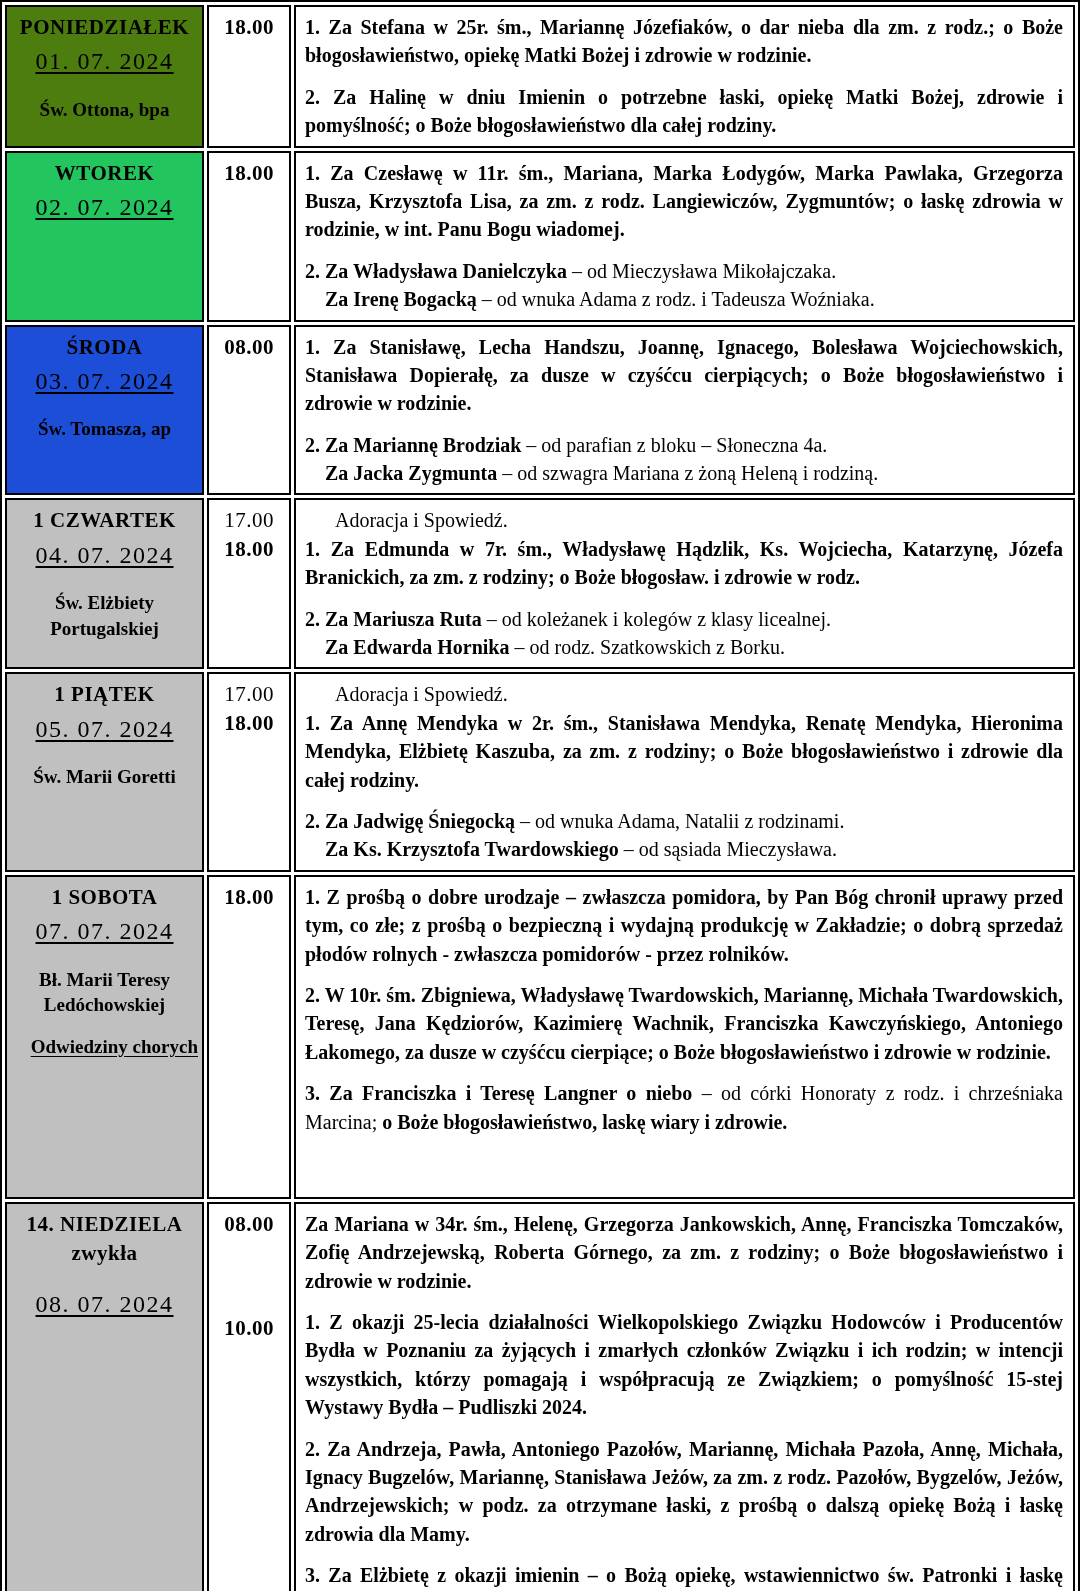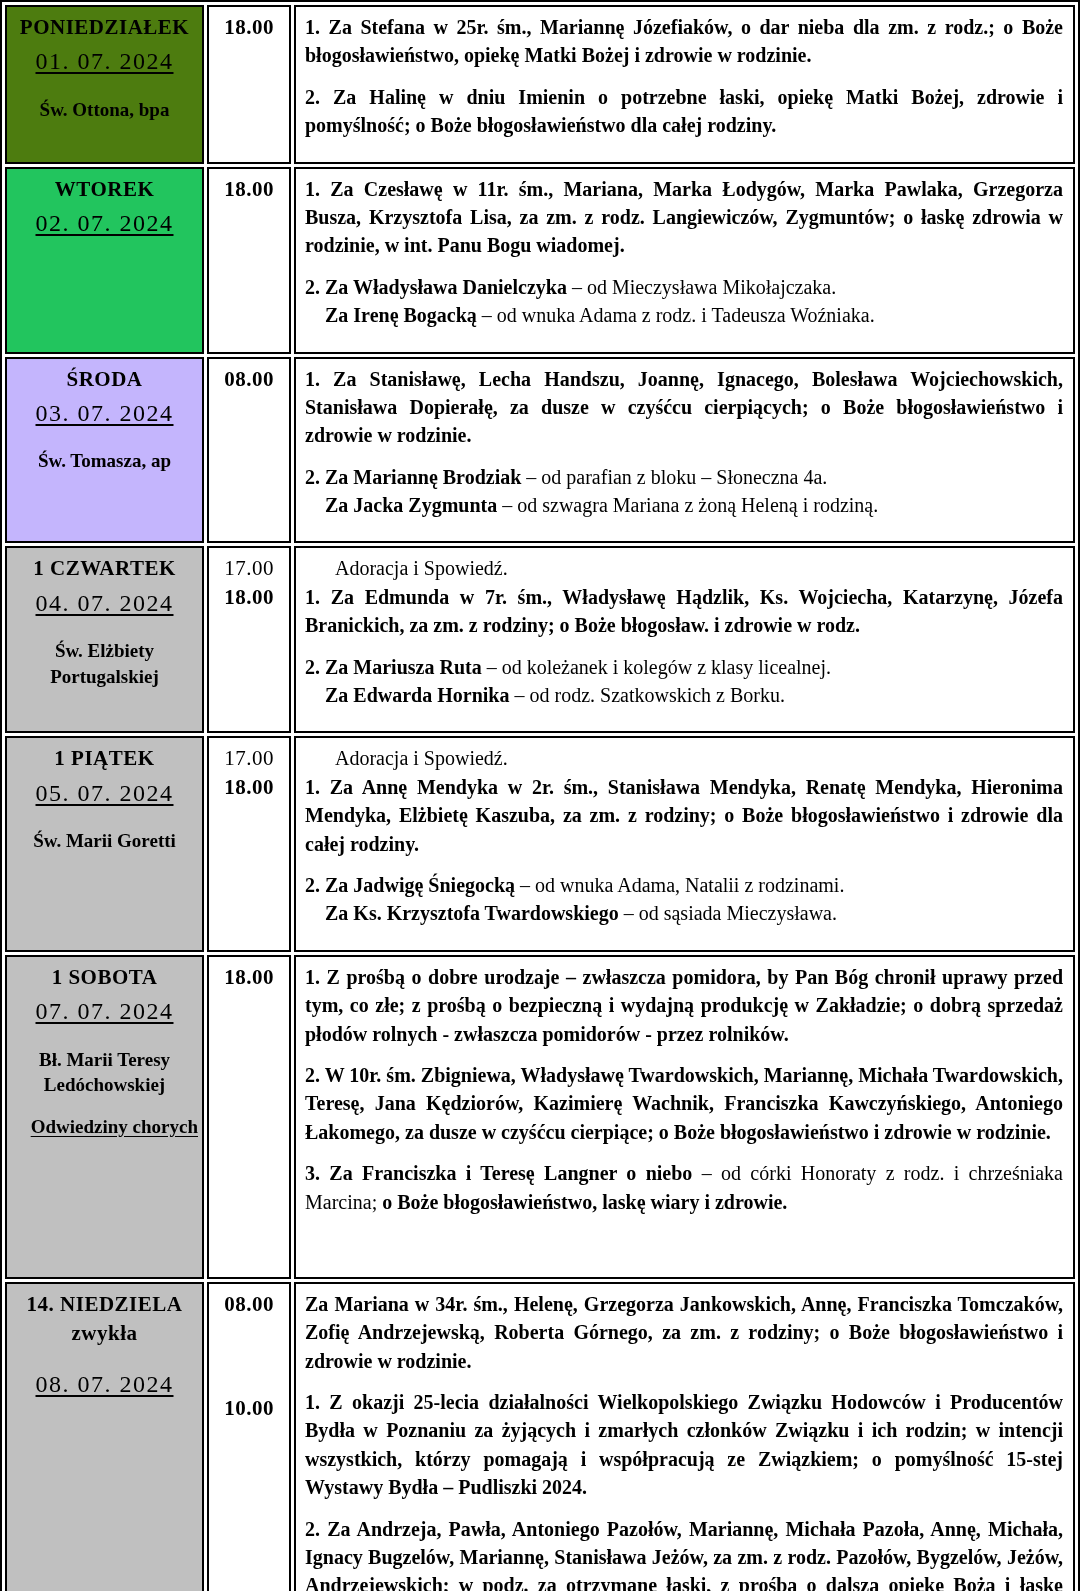--- a/index.html
+++ b/index.html
@@ -28,21 +28,21 @@
   .L-saint{font-weight:bold;font-size:19px;line-height:1.35;}
   .L-note{font-weight:bold;font-size:19px;line-height:1.35;
           text-decoration:underline;text-underline-offset:3px;text-align:right;}
   .gap-top{margin-top:16px;}
   
   td.time-cell{text-align:center;padding-top:6px;}
   .time{font-size:21px;line-height:1.35;letter-spacing:.5px;}
   .time.bold{font-weight:bold;}
   .time.gap{margin-top:76px;}
   
-  td.int-cell{padding:6px 10px 22px 9px;}
+  td.int-cell{padding:6px 10px 6px 9px;}
   .block{font-size:20px;line-height:1.42;text-align:justify;margin:0;}
   .block.gap{margin-top:13px;}
   .seg.b{font-weight:bold;}
   .seg.u{text-underline-offset:3px;}
 </style>
 </head>
 <body>
 
 <div class="page">
   <table class="schedule">
@@ -73,21 +73,21 @@
           </td>
           <td class="time-cell">
             <div class="time bold">18.00</div>
           </td>
           <td class="int-cell">
             <p class="block"><span class="seg b">1. Za Czesławę w 11r. śm., Mariana, Marka Łodygów, Marka Pawlaka, Grzegorza Busza, Krzysztofa Lisa, za zm. z rodz. Langiewiczów, Zygmuntów; o łaskę zdrowia w rodzinie, w int. Panu Bogu wiadomej.</span></p>
             <p class="block gap"><span class="seg b">2. Za Władysława Danielczyka </span><span class="seg">– od Mieczysława Mikołajczaka.</span><br><span class="seg b">&nbsp;&nbsp;&nbsp;&nbsp;Za Irenę Bogacką </span><span class="seg">– od wnuka Adama z rodz. i Tadeusza Woźniaka.</span></p>
           </td>
         </tr>
         <tr style="height: 161px;">
-          <td class="day-cell" style="background: #c4b5fd;">
+          <td class="day-cell" style="background: #1d4ed8;">
             <div class="L-day">ŚRODA</div>
             <div class="L-date">03. 07. 2024</div>
             <div class="L-saint gap-top">Św. Tomasza, ap</div>
           </td>
           <td class="time-cell">
             <div class="time bold">08.00</div>
           </td>
           <td class="int-cell">
             <p class="block"><span class="seg b">1. Za Stanisławę, Lecha Handszu, Joannę, Ignacego, Bolesława Wojciechowskich, Stanisława Dopierałę, za dusze w czyśćcu cierpiących; o Boże błogosławieństwo i zdrowie w rodzinie.</span></p>
             <p class="block gap"><span class="seg b">2. Za Mariannę Brodziak </span><span class="seg">– od parafian z bloku – Słoneczna 4a.</span><br><span class="seg b">&nbsp;&nbsp;&nbsp;&nbsp;Za Jacka Zygmunta </span><span class="seg">– od szwagra Mariana z żoną Heleną i rodziną.</span></p>

